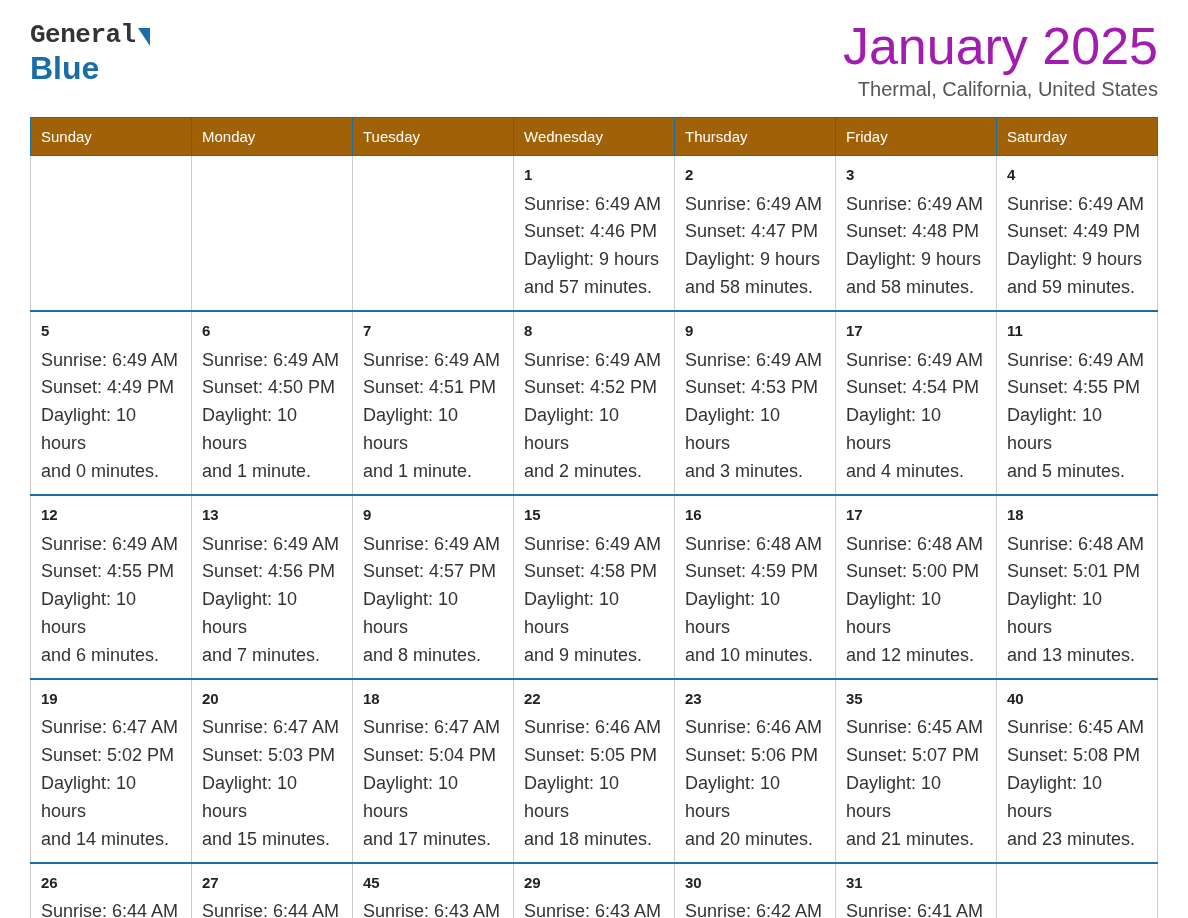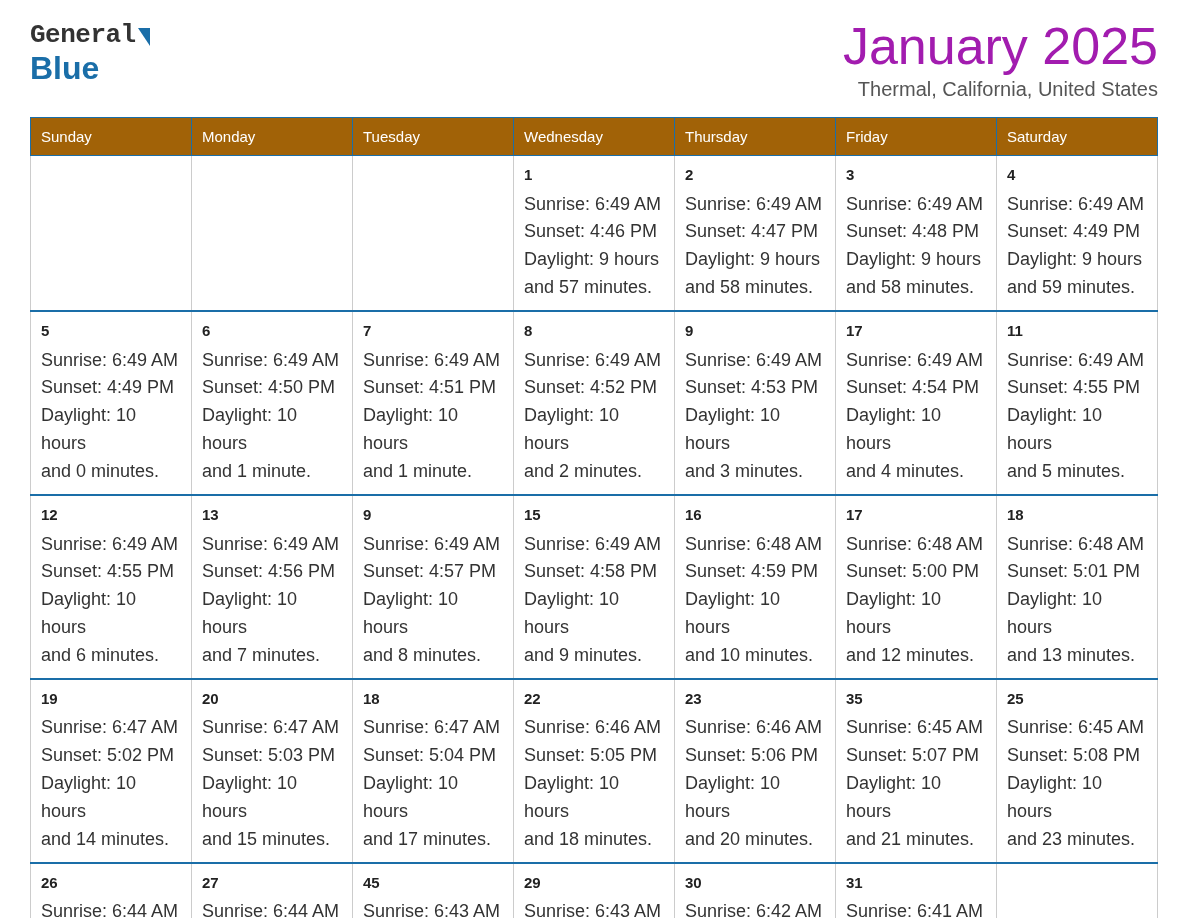--- a/index.html
+++ b/index.html
@@ -232,21 +232,21 @@
         </td>
         <td>
           <span class="day-number">23</span>
           <div class="day-info">Sunrise: 6:46 AM<br>Sunset: 5:06 PM<br>Daylight: 10 hours<br>and 20 minutes.</div>
         </td>
         <td>
           <span class="day-number">35</span>
           <div class="day-info">Sunrise: 6:45 AM<br>Sunset: 5:07 PM<br>Daylight: 10 hours<br>and 21 minutes.</div>
         </td>
         <td>
-          <span class="day-number">25</span>
+          <span class="day-number">40</span>
           <div class="day-info">Sunrise: 6:45 AM<br>Sunset: 5:08 PM<br>Daylight: 10 hours<br>and 23 minutes.</div>
         </td>
       </tr>
       <tr>
         <td>
           <span class="day-number">26</span>
           <div class="day-info">Sunrise: 6:44 AM<br>Sunset: 5:09 PM<br>Daylight: 10 hours<br>and 24 minutes.</div>
         </td>
         <td>
           <span class="day-number">27</span>

